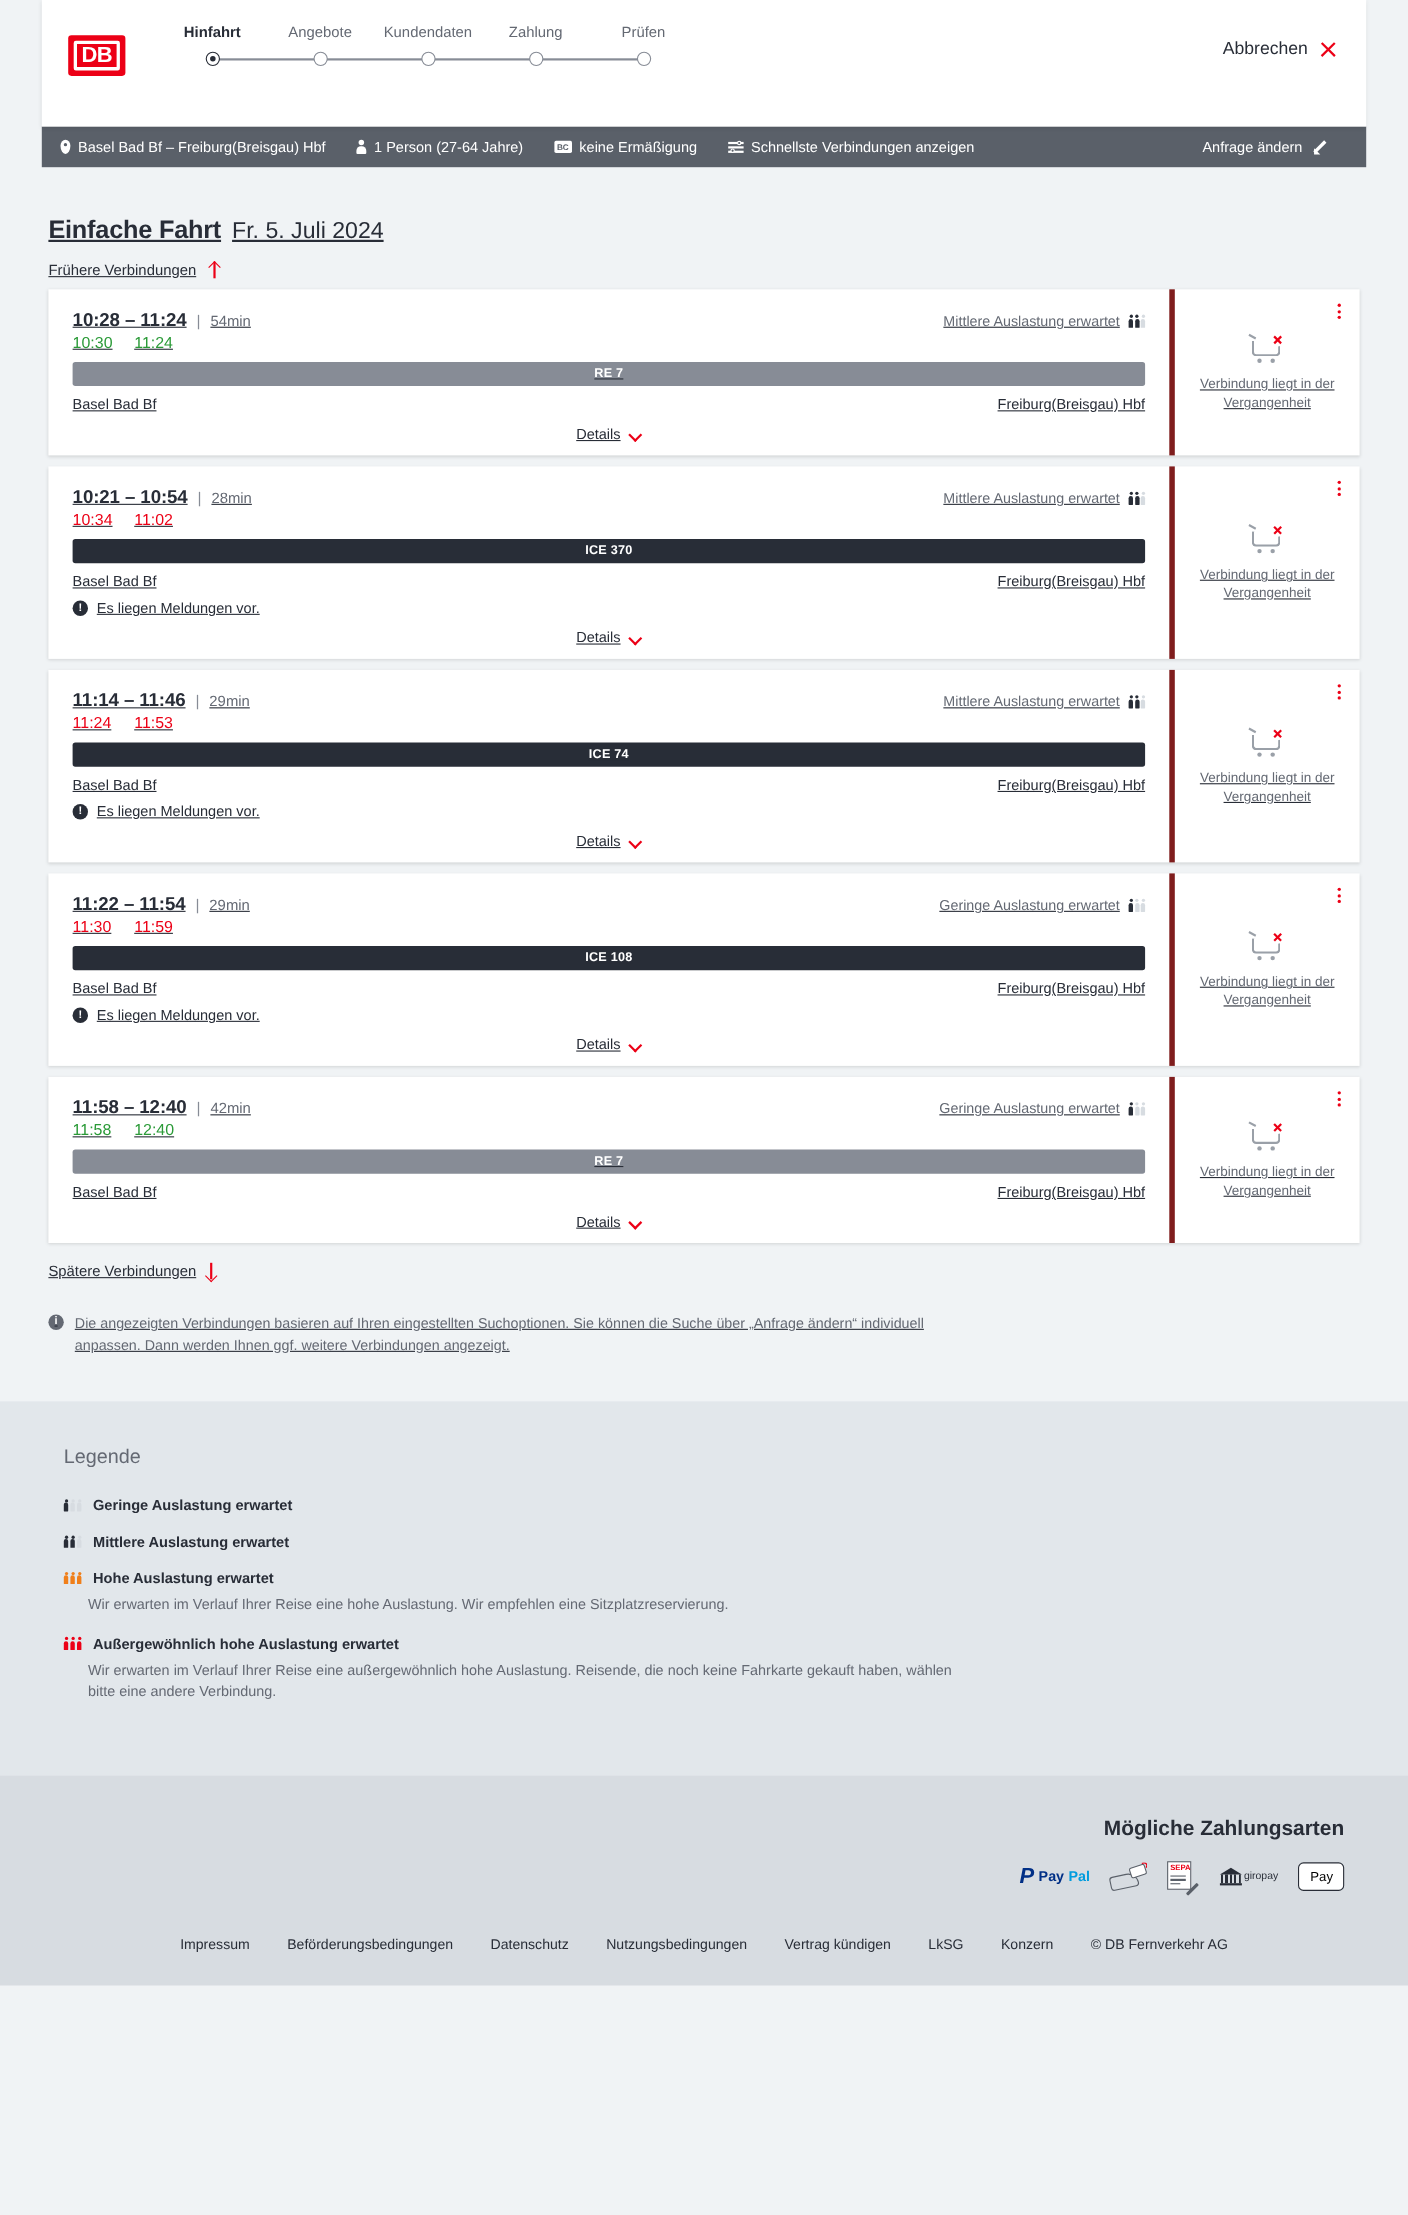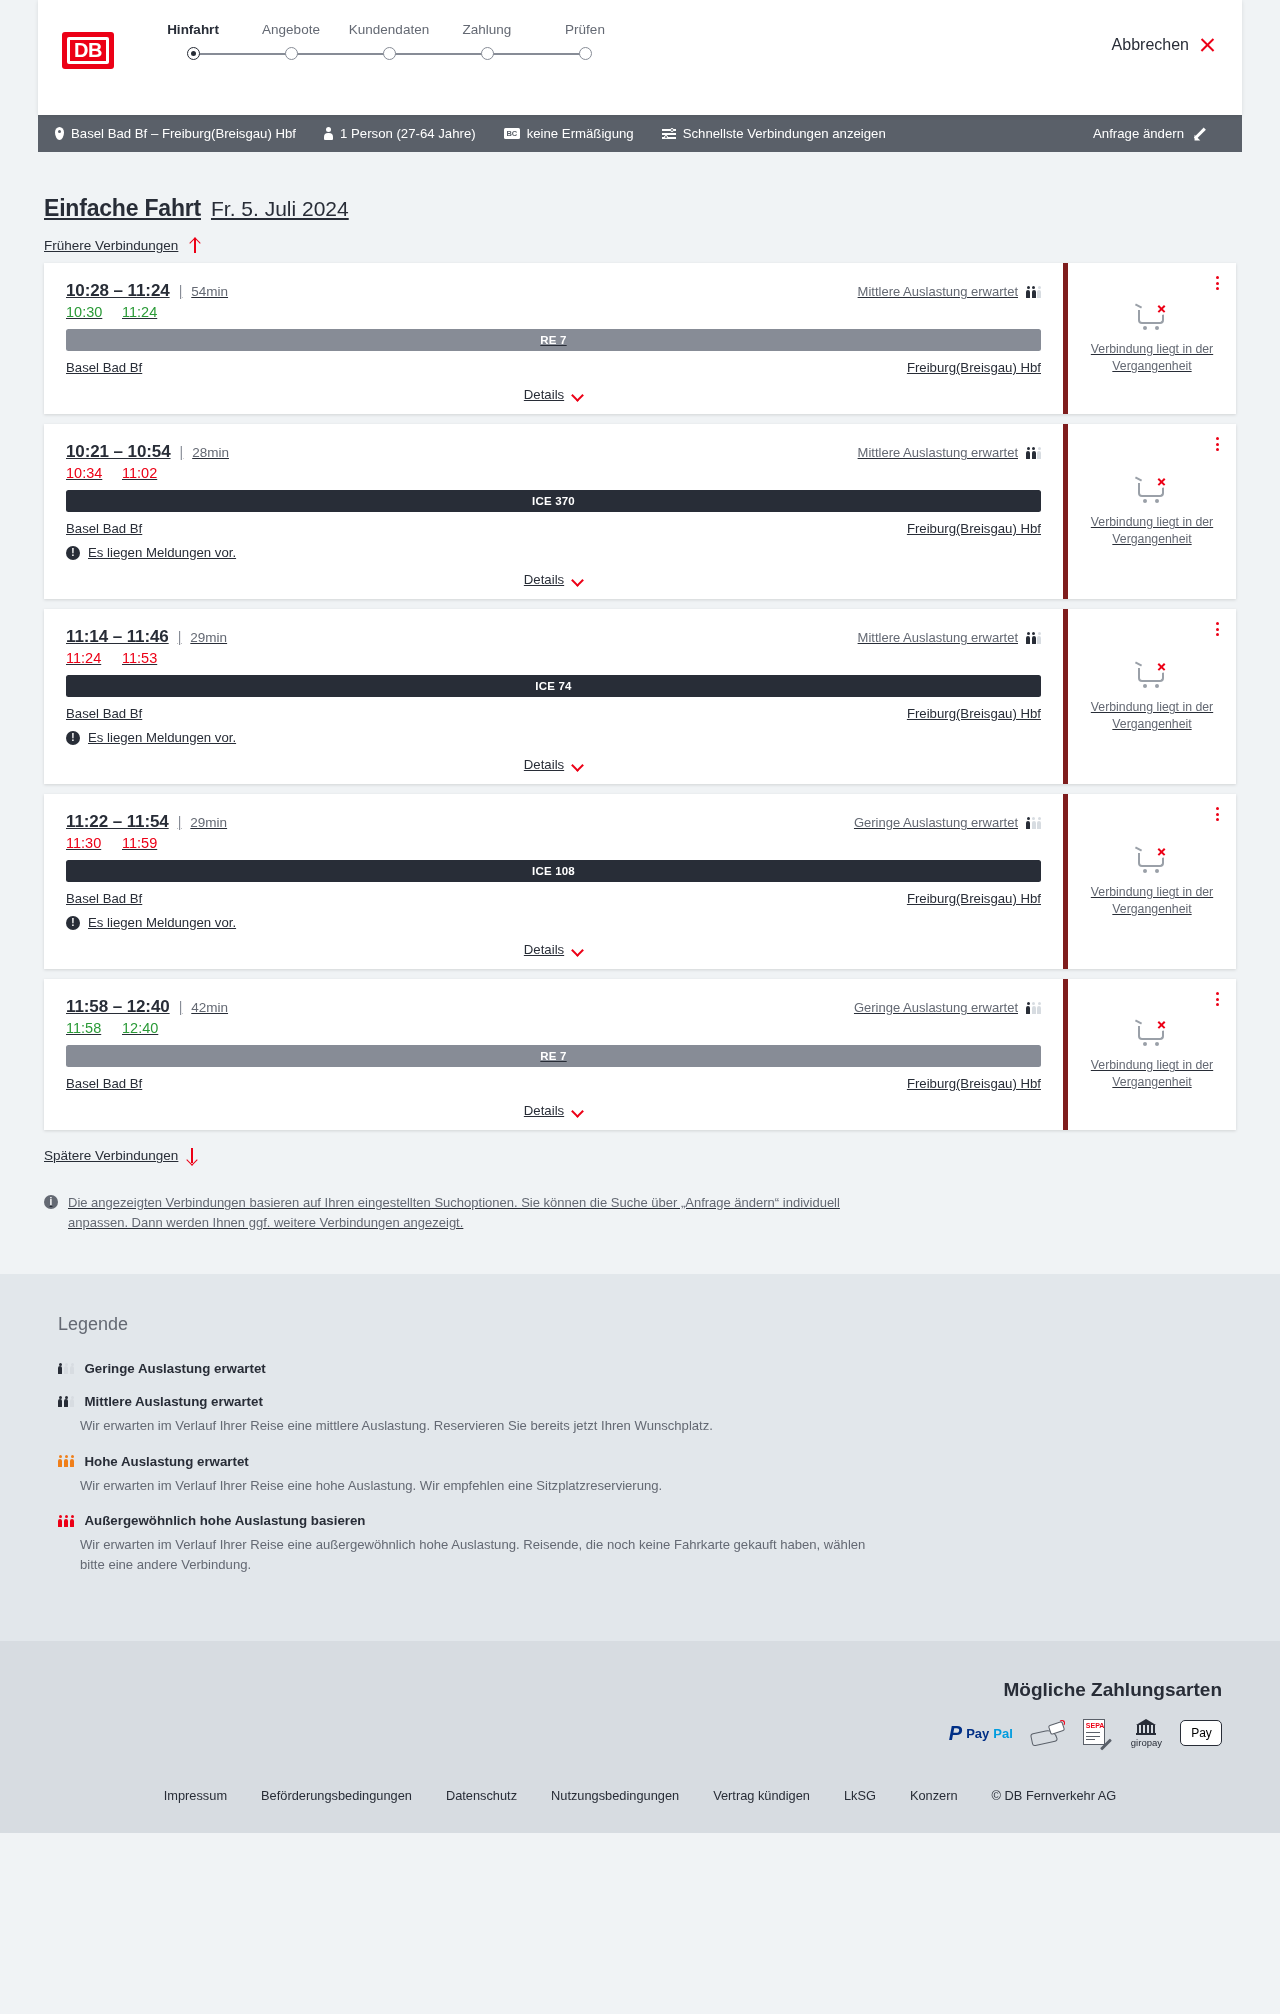--- a/index.html
+++ b/index.html
@@ -247,21 +247,21 @@
   .pay-card .wave { position:absolute; right:0px; top:0px; width:6px; height:6px;
      border:1.5px solid #ec0016; border-radius:50%; border-left-color:transparent; border-bottom-color:transparent; }
   .pay-sepa { width: 30px; height: 28px; position: relative; }
   .pay-sepa .doc { position:absolute; left:0; top:0; width:22px; height:26px; background:#fff;
     border:1.3px solid #5a6069; }
   .pay-sepa .sepa-label { position:absolute; left:3px; top:3px; font-size:7px; font-weight:bold; color:#ec0016; }
   .pay-sepa .ln { position:absolute; left:3px; height:1.2px; background:#5a6069; width:14px; }
   .pay-sepa .ln.l1 { top:13px; } .pay-sepa .ln.l2 { top:16.5px; } .pay-sepa .ln.l3 { top:20px; width:9px;}
   .pay-sepa .pen { position:absolute; right:0; bottom:1px; width:14px; height:3px; background:#5a6069;
     transform: rotate(-45deg); border-radius:1px; }
-  .pay-giro { display:flex; flex-direction:column; align-items:center; gap:2px; }
+  .pay-giro { display:flex; align-items:center; gap:2px; }
   .giro-bank { width: 20px; height: 16px; position: relative; }
   .giro-bank .roof { position:absolute; left:0; top:0; width:0; height:0;
     border-left: 10px solid transparent; border-right: 10px solid transparent; border-bottom: 6px solid #282d37; }
   .giro-bank .cols { position:absolute; left:1px; top:6px; width:18px; height:8px;
     background: repeating-linear-gradient(90deg,#282d37 0 2px,transparent 2px 4px); }
   .giro-bank .base { position:absolute; left:0; bottom:0; width:20px; height:2px; background:#282d37; }
   .giro-text { font-size: 9.5px; color: #282d37; }
   .pay-apple { width: 42px; height: 26px; border: 1.4px solid #282d37; border-radius: 5px;
     display:flex; align-items:center; justify-content:center; gap:1px; background:#fff; }
   .apple-mark { font-size: 13px; color:#000; line-height:1; }
@@ -639,41 +639,40 @@
       </div>
       <div class="legend-item">
         <div class="legend-head">
           <span class="occ-icon">
             <span class="occ-fig on"></span>
             <span class="occ-fig on"></span>
             <span class="occ-fig off"></span>
           </span>
           <span class="legend-name">Mittlere Auslastung erwartet</span>
         </div>
-        <div class="legend-desc">Wir erwarten im Verlauf Ihrer Reise eine mittlere Auslastung. Reservieren Sie bereits jetzt Ihren Wunschplatz.</div>
       </div>
       <div class="legend-item">
         <div class="legend-head">
           <span class="occ-icon">
             <span class="occ-fig on" style="color: rgb(240, 127, 26);"></span>
             <span class="occ-fig on" style="color: rgb(240, 127, 26);"></span>
             <span class="occ-fig on" style="color: rgb(240, 127, 26);"></span>
           </span>
           <span class="legend-name">Hohe Auslastung erwartet</span>
         </div>
         <div class="legend-desc">Wir erwarten im Verlauf Ihrer Reise eine hohe Auslastung. Wir empfehlen eine Sitzplatzreservierung.</div>
       </div>
       <div class="legend-item">
         <div class="legend-head">
           <span class="occ-icon">
             <span class="occ-fig on" style="color: rgb(236, 0, 22);"></span>
             <span class="occ-fig on" style="color: rgb(236, 0, 22);"></span>
             <span class="occ-fig on" style="color: rgb(236, 0, 22);"></span>
           </span>
-          <span class="legend-name">Außergewöhnlich hohe Auslastung basieren</span>
+          <span class="legend-name">Außergewöhnlich hohe Auslastung erwartet</span>
         </div>
         <div class="legend-desc">Wir erwarten im Verlauf Ihrer Reise eine außergewöhnlich hohe Auslastung. Reisende, die noch keine Fahrkarte gekauft haben, wählen bitte eine andere Verbindung.</div>
       </div>
     </div>
 </div>
 
 <div class="footer">
   <div class="pay-block">
     <div class="pay-title">Mögliche Zahlungsarten</div>
     <div class="pay-icons">

